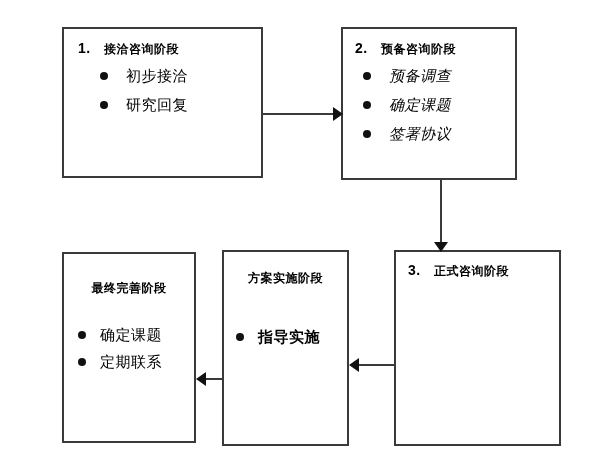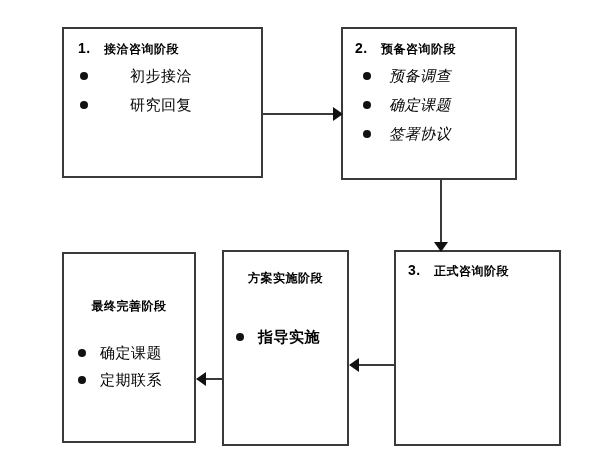--- a/index.html
+++ b/index.html
@@ -78,21 +78,21 @@
 
   
   #box-contact {
     left: 62px;
     top: 27px;
     width: 201px;
     height: 151px;
     padding: 12px 0 0 0;
   }
   #box-contact .node-header { padding-left: 14px; margin-bottom: 12px; }
-  #box-contact .bullet-item { padding-left: 16px; margin-bottom: 14px; gap: 24px; }
+  #box-contact .bullet-item { padding-left: 36px; margin-bottom: 14px; }
 
   
   #box-prepare {
     left: 341px;
     top: 27px;
     width: 176px;
     height: 153px;
     padding: 12px 0 0 0;
   }
   #box-prepare .node-header { padding-left: 12px; margin-bottom: 12px; }
@@ -126,21 +126,21 @@
   #box-implement .bullet-dot { margin-right: 14px; }
 
   
   #box-final {
     left: 62px;
     top: 252px;
     width: 134px;
     height: 191px;
   }
   #box-final .node-header {
-    margin-top: 46px;
+    margin-top: 28px;
     margin-bottom: 0;
     padding: 0 6px;
   }
   #box-final .bullet-list { margin-top: 32px; }
   #box-final .bullet-item { padding-left: 14px; margin-bottom: 12px; }
   #box-final .bullet-dot { margin-right: 14px; }
 
   
   .connector {
     position: absolute;

